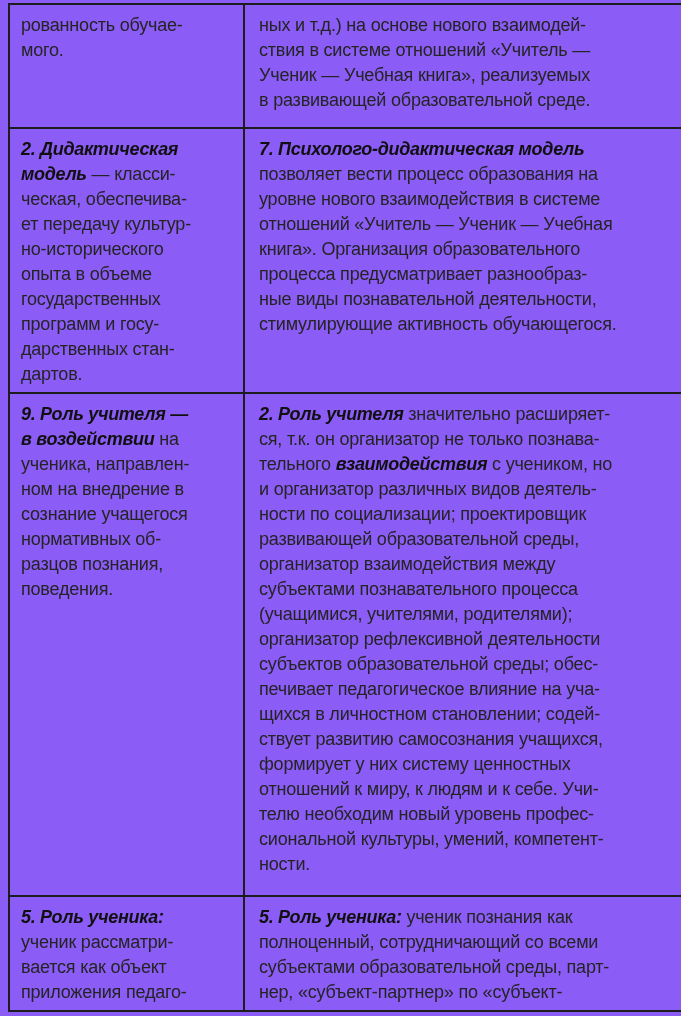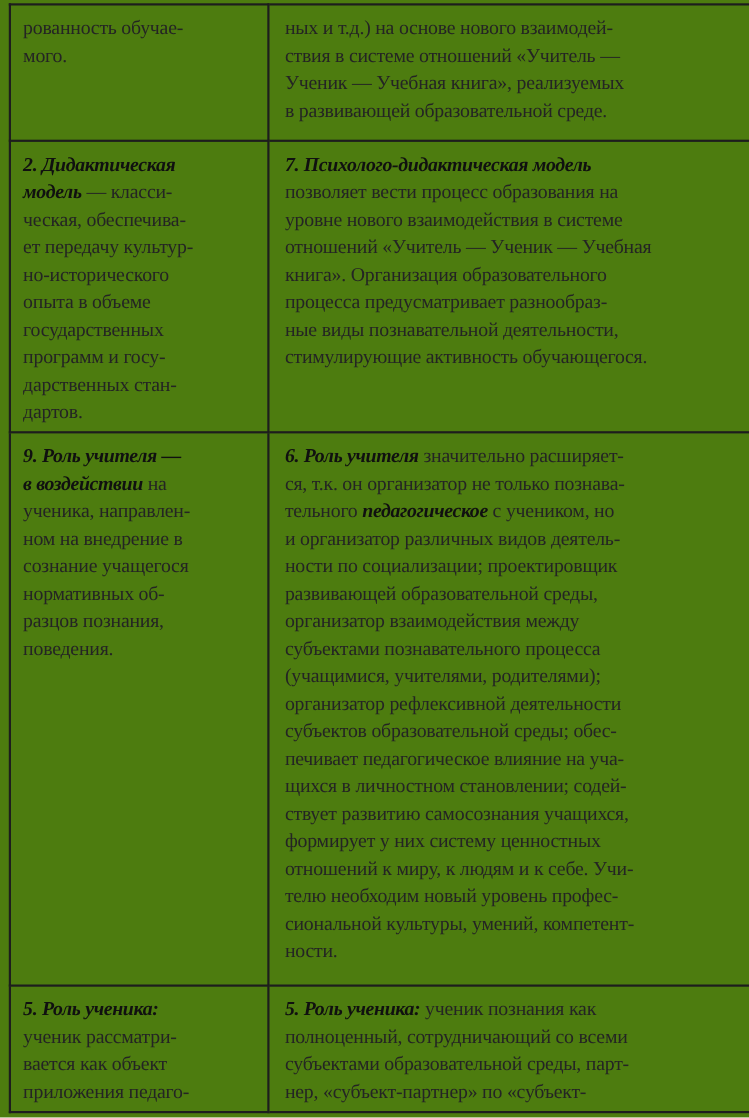--- a/index.html
+++ b/index.html
@@ -1,22 +1,22 @@
 <!DOCTYPE html>
 <html lang="ru"><head>
 <meta charset="utf-8">
 <style>
   html,body{margin:0;padding:0;background:#ffffff;}
   .page{
     position:relative;
     width:681px;
     height:1016px;
-    background:#4d7c0f;
+    background:#8b5cf6;
     overflow:hidden;
-    font-family:Liberation Serif, serif;
+    font-family:Liberation Sans, sans-serif;
     color:#242424;
   }
   table.cmp{
     position:absolute;
     left:8px;
     top:3px;
     width:667px;
     border-collapse:collapse;
     table-layout:fixed;
   }
@@ -78,23 +78,23 @@
         </tr>
         <tr class="r2">
           <td class="cell-left"><span class="hd">9. Роль учителя —
 в воздействии</span><span> на
 ученика, направлен-
 ном на внедрение в
 сознание учащегося
 нормативных об-
 разцов познания,
 поведения.</span></td>
-          <td class="cell-right"><span class="hd">6. Роль учителя</span><span> значительно расширяет-
+          <td class="cell-right"><span class="hd">2. Роль учителя</span><span> значительно расширяет-
 ся, т.к. он организатор не только познава-
-тельного </span><span class="hd">педагогическое</span><span> с учеником, но
+тельного </span><span class="hd">взаимодействия</span><span> с учеником, но
 и организатор различных видов деятель-
 ности по социализации; проектировщик
 развивающей образовательной среды,
 организатор взаимодействия между
 субъектами познавательного процесса
 (учащимися, учителями, родителями);
 организатор рефлексивной деятельности
 субъектов образовательной среды; обес-
 печивает педагогическое влияние на уча-
 щихся в личностном становлении; содей-

